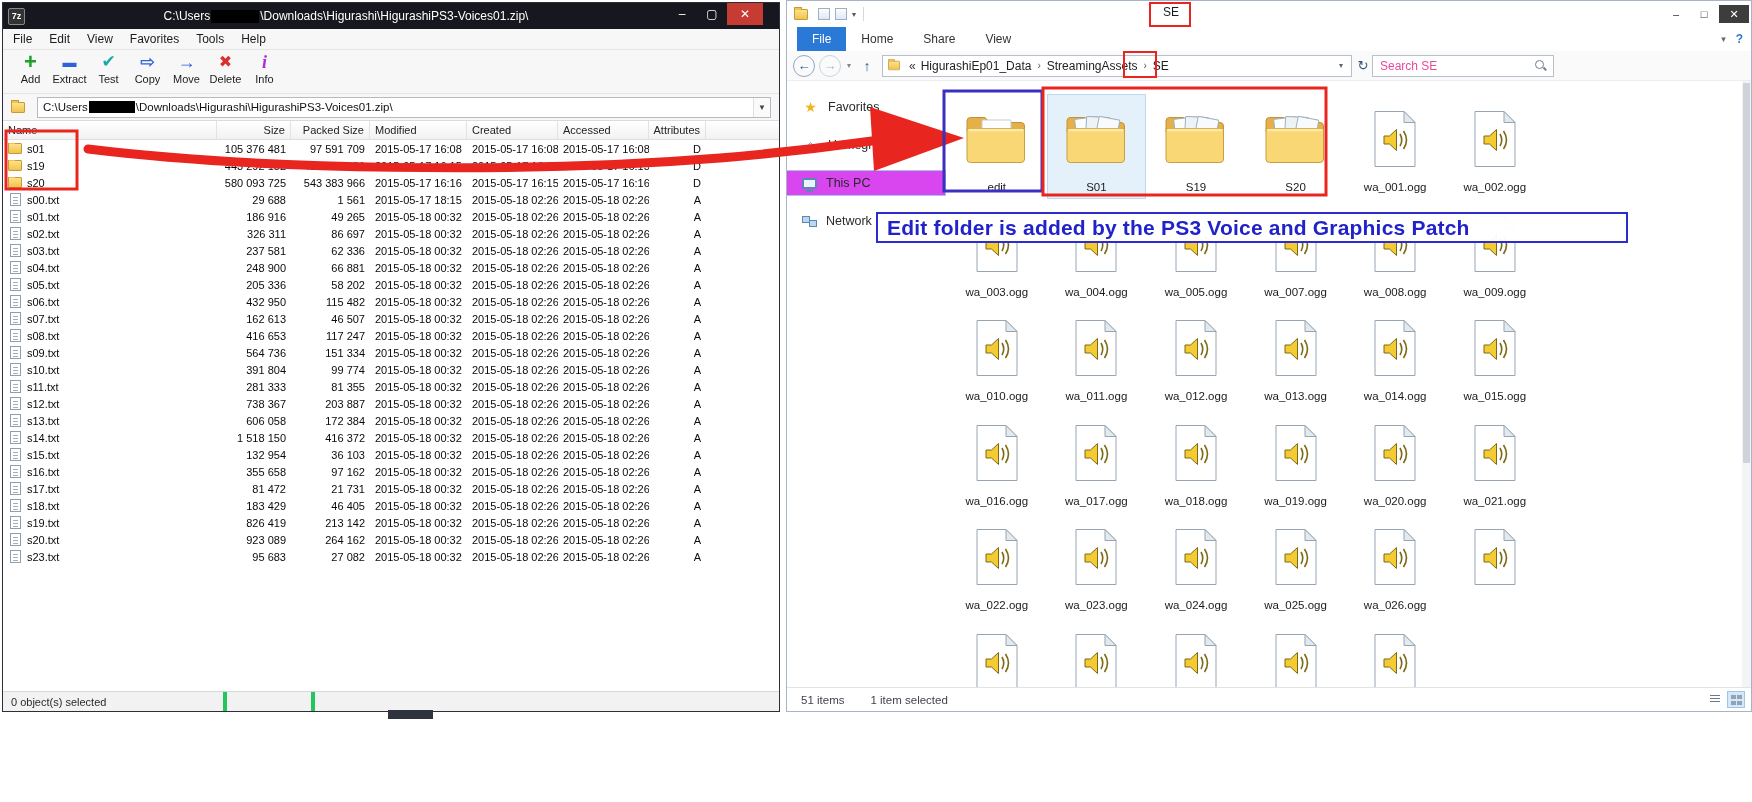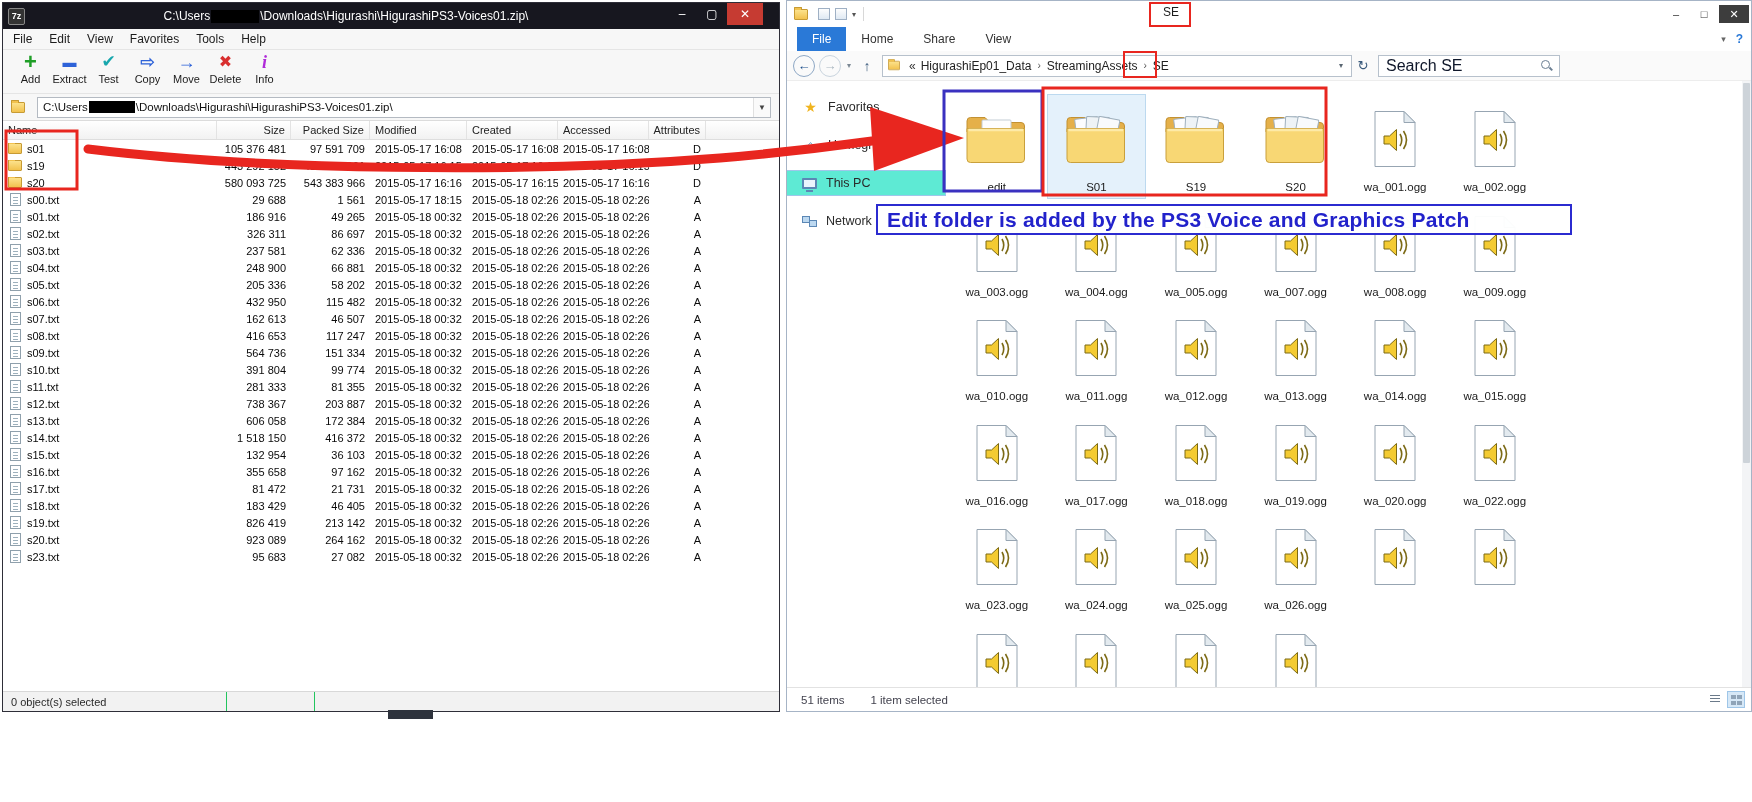--- a/index.html
+++ b/index.html
@@ -35,21 +35,21 @@
   .c-mod{width:97px}
   .c-created{width:91px}
   .c-acc{width:91px}
   .c-attr{width:57px;text-align:right}
   .zrow{display:flex;align-items:center;height:17px;color:#0a0a0a}
   .mini-folder{width:14px;height:11px;background:linear-gradient(#fce28c,#f2c24e);border:1px solid #c79b34;border-radius:1px;display:inline-block;position:relative;margin-right:5px;flex:none}
   .mini-folder::before{content:"";position:absolute;top:-3px;left:-1px;width:6px;height:2px;background:#f2c24e;border:1px solid #c79b34;border-bottom:none;border-radius:1px 1px 0 0}
   .mini-doc{width:11px;height:13px;background:#fff;border:1px solid #8fa0ac;display:inline-block;position:relative;margin:0 6px 0 2px;flex:none}
   .mini-doc::before{content:"";position:absolute;left:2px;top:3px;width:5px;height:7px;background:repeating-linear-gradient(to bottom,#9db0bc 0,#9db0bc 1px,transparent 1px,transparent 3px)}
   .zip-status{height:20px;background:#f2f2f2;border-top:1px solid #d8d8d8;display:flex;align-items:stretch;font-size:11px;color:#2a2a2a;flex:none}
-  .zs{display:flex;align-items:center;padding:0 8px;border-right:1px solid #22c55e}
+  .zs{display:flex;align-items:center;padding:0 8px;border-right:4px solid #22c55e}
   .zs.p1{width:224px}
   .zs.p2{width:88px}
 
   
   .exp{position:absolute;left:786px;top:0;width:966px;height:712px;border:1px solid #a6b4c6;background:#fff;display:flex;flex-direction:column}
   .exp-titlebar{height:26px;display:flex;align-items:center;padding:0 2px 0 7px;position:relative;flex:none}
   .qat{display:flex;align-items:center;gap:5px}
   .qat .sq{width:12px;height:12px;border:1px solid #9fb0c4;background:linear-gradient(#fdfdfd,#dfe9f3);display:inline-block}
   .qat .dd{font-size:8px;color:#555}
   .qat .bar{width:1px;height:14px;background:#d8d8d8;margin-left:2px}
@@ -68,28 +68,28 @@
   .navbtn.fwd{border:1px solid #c9d4de;color:#aab6c0}
   .smalldd{width:12px;text-align:center;color:#7c8894;font-size:8px;flex:none}
   .navbtn.up{border:none;color:#3a5a7c;font-size:14px;width:20px;border-radius:0}
   .addrbox{width:470px;height:22px;background:#fff;border:1px solid #b7c1cc;display:flex;align-items:center;font-size:12px;color:#222;padding:0 20px 0 4px;margin-left:3px;position:relative;white-space:nowrap;overflow:hidden}
   .addrbox .crumb{padding:0 2px}
   .addrbox .sep{color:#555;padding:0 4px;font-size:10px}
   .addrbox .ov{color:#333;padding:0 3px}
   .addrbox .addr-dd{position:absolute;right:2px;top:0;bottom:0;width:16px;display:flex;align-items:center;justify-content:center;color:#5a6672;font-size:8px}
   .addrbox .mini-folder{transform:scale(.85)}
   .refresh{width:18px;height:22px;display:flex;align-items:center;justify-content:center;color:#3a5a7c;font-size:13px;margin-left:2px}
-  .searchbox{width:182px;height:22px;background:#fff;border:1px solid #b7c1cc;display:flex;align-items:center;font-size:16px;color:#0f172a;padding:0 5px 0 7px;margin-left:6px}
+  .searchbox{width:182px;height:22px;background:#fff;border:1px solid #b7c1cc;display:flex;align-items:center;font-size:12px;color:#ec4899;padding:0 5px 0 7px;}
   .mag{margin-left:auto;width:14px;height:14px;position:relative;flex:none}
   .mag::before{content:"";position:absolute;left:1px;top:1px;width:7px;height:7px;border:1.5px solid #6b7f93;border-radius:50%}
   .mag::after{content:"";position:absolute;left:9px;top:9px;width:4px;height:1.5px;background:#6b7f93;transform:rotate(45deg)}
   .exp-body{flex:1;display:flex;position:relative;overflow:hidden;background:#fff}
   .exp-side{width:158px;padding-top:14px;flex:none;font-size:12.5px;color:#2a2a2a}
   .side-item{display:flex;align-items:center;gap:9px;height:24px;padding-left:15px;margin-bottom:14px}
-  .side-item.focused{outline:1px solid #9ec7ea;background:#5eead4}
+  .side-item.focused{outline:1px solid #9ec7ea;background:#d946ef}
   .sicon{width:17px;display:flex;align-items:center;justify-content:center;flex:none}
   .icon-star{color:#f0b41f;font-size:14px}
   .icon-homegroup{color:#3f7fae;font-size:14px}
   .icon-computer{width:15px;height:11px;border:2px solid #5b87b5;border-radius:1px;background:#eaf4fc;position:relative}
   .icon-computer::after{content:"";position:absolute;left:2px;bottom:-5px;width:7px;height:2px;background:#5b87b5}
   .icon-network{width:15px;height:11px;position:relative}
   .icon-network::before{content:"";position:absolute;left:0;top:0;width:6px;height:5px;background:#bcd8f0;border:1px solid #5b87b5}
   .icon-network::after{content:"";position:absolute;right:0;bottom:0;width:6px;height:5px;background:#bcd8f0;border:1px solid #5b87b5}
   .exp-content{flex:1;position:relative}
   .grid{position:absolute;left:2px;top:13px;display:grid;grid-template-columns:repeat(6,99.6px);grid-auto-rows:104.6px}
@@ -101,21 +101,21 @@
   .vscroll .thumb{position:absolute;left:1px;right:1px;top:2px;height:380px;background:#cdd3d9;border-radius:1px}
   .exp-status{height:24px;border-top:1px solid #e2e2e2;display:flex;align-items:center;font-size:11.5px;color:#43434f;padding:0 14px;gap:26px;flex:none;position:relative}
   .view-toggles{position:absolute;right:6px;top:3px;display:flex;gap:3px}
   .vt{width:18px;height:17px;display:flex;align-items:center;justify-content:center;border:1px solid transparent}
   .vt.active{background:#d6e8f7;border-color:#9fc6e8}
   .vt .lines{width:10px;height:9px;background:repeating-linear-gradient(to bottom,#6b7a8a 0,#6b7a8a 1px,transparent 1px,transparent 3px)}
   .vt .thumbs{width:11px;height:10px;background:linear-gradient(#8fa4b8,#8fa4b8) left top/5px 4px no-repeat,linear-gradient(#8fa4b8,#8fa4b8) right top/5px 4px no-repeat,linear-gradient(#8fa4b8,#8fa4b8) left bottom/5px 4px no-repeat,linear-gradient(#8fa4b8,#8fa4b8) right bottom/5px 4px no-repeat}
 
   
   .overlay{position:absolute;left:0;top:0;z-index:40;pointer-events:none}
-  .note{position:absolute;left:876px;top:204px;width:696px;height:31px;z-index:41;border:2px solid #2b2bd0;background:rgba(255,255,255,.96);color:#2222cb;font-size:21px;font-weight:bold;display:flex;align-items:center;padding-left:9px;white-space:nowrap;letter-spacing:.2px}
+  .note{position:absolute;left:876px;top:212px;width:752px;height:31px;z-index:41;border:2px solid #2b2bd0;background:rgba(255,255,255,.96);color:#2222cb;font-size:21px;font-weight:bold;display:flex;align-items:center;padding-left:9px;white-space:nowrap;letter-spacing:.2px}
   .task-fragment{position:absolute;left:388px;top:710px;width:45px;height:9px;background:#2e333d;z-index:5}
 </style>
 </head>
 <body>
 
 <div class="screen">
 
   <div class="zip">
     <div class="zip-titlebar">
       <span class="zip-badge">7z</span>
@@ -826,20 +826,31 @@
             </div>
             <div class="cell">
               <div class="ibox">
                 <svg width="46" height="58" viewBox="0 0 46 58">
                   <path d="M3 1.5 h29 l11 11 v44 h-40 z" fill="#ffffff" stroke="#97a5b2"></path>
                   <path d="M32 1.5 l11 11 h-11 z" fill="#e3eaef" stroke="#97a5b2"></path>
                   <polygon points="12,26 17.5,26 24.5,19.5 24.5,40.5 17.5,34 12,34" fill="#f4cb32" stroke="#7c6a15"></polygon>
                   <path d="M28 24 q3.5 6 0 12 M31.5 21 q6 9 0 18" fill="none" stroke="#7c6a15" stroke-width="1.6"></path>
                 </svg>
               </div>
+              <div class="lbl">wa_021.ogg</div>
+            </div>
+            <div class="cell">
+              <div class="ibox">
+                <svg width="46" height="58" viewBox="0 0 46 58">
+                  <path d="M3 1.5 h29 l11 11 v44 h-40 z" fill="#ffffff" stroke="#97a5b2"></path>
+                  <path d="M32 1.5 l11 11 h-11 z" fill="#e3eaef" stroke="#97a5b2"></path>
+                  <polygon points="12,26 17.5,26 24.5,19.5 24.5,40.5 17.5,34 12,34" fill="#f4cb32" stroke="#7c6a15"></polygon>
+                  <path d="M28 24 q3.5 6 0 12 M31.5 21 q6 9 0 18" fill="none" stroke="#7c6a15" stroke-width="1.6"></path>
+                </svg>
+              </div>
               <div class="lbl">wa_022.ogg</div>
             </div>
             <div class="cell">
               <div class="ibox">
                 <svg width="46" height="58" viewBox="0 0 46 58">
                   <path d="M3 1.5 h29 l11 11 v44 h-40 z" fill="#ffffff" stroke="#97a5b2"></path>
                   <path d="M32 1.5 l11 11 h-11 z" fill="#e3eaef" stroke="#97a5b2"></path>
                   <polygon points="12,26 17.5,26 24.5,19.5 24.5,40.5 17.5,34 12,34" fill="#f4cb32" stroke="#7c6a15"></polygon>
                   <path d="M28 24 q3.5 6 0 12 M31.5 21 q6 9 0 18" fill="none" stroke="#7c6a15" stroke-width="1.6"></path>
                 </svg>

